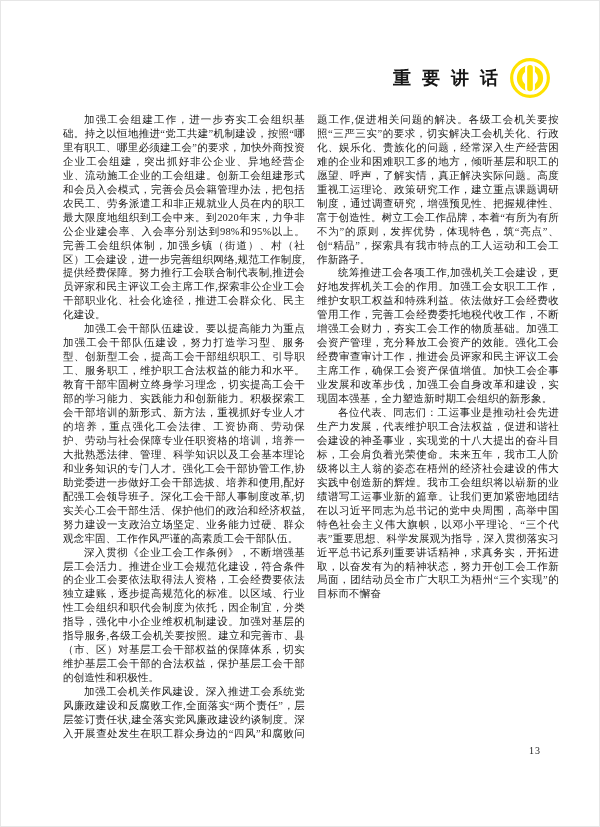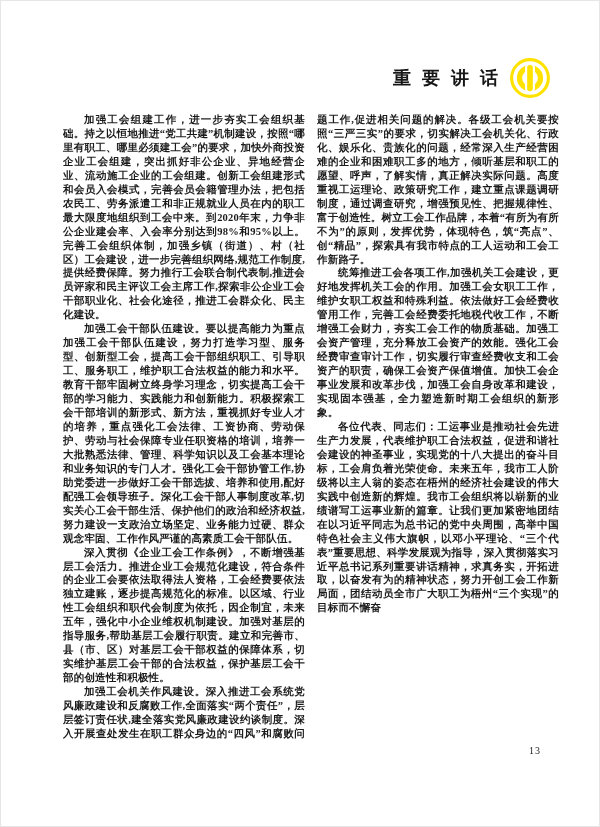--- a/index.html
+++ b/index.html
@@ -51,21 +51,21 @@
     overflow: hidden;
     text-align: justify;
     font-size: 10.5px;
     line-height: 1.33;
     letter-spacing: 0.2px;
   }
   .content p {
     margin: 0;
     padding: 0;
     text-indent: 2em;
-    font-weight: 700;
+    font-weight: 400;
   }
   .content p.heading {
     font-weight: bold;
     color: #111111;
   }
   .page-number {
     position: absolute;
     top: 744px;
     right: 58px;
     font-size: 10px;
@@ -85,21 +85,21 @@
         <circle cx="20" cy="20" r="17.5" fill="none" stroke="#FFE200" stroke-width="3"></circle>
         <circle cx="20" cy="20" r="10" fill="none" stroke="#FFE200" stroke-width="5"></circle>
         <rect x="16.3" y="6.5" width="7.4" height="27" rx="3.6" fill="#FFE200" stroke="#ffffff" stroke-width="2"></rect>
       </svg>
     </span>
   </div>
 
   <div class="content">
     <p>加强工会组建工作，进一步夯实工会组织基础。持之以恒地推进“党工共建”机制建设，按照“哪里有职工、哪里必须建工会”的要求，加快外商投资企业工会组建，突出抓好非公企业、异地经营企业、流动施工企业的工会组建。创新工会组建形式和会员入会模式，完善会员会籍管理办法，把包括农民工、劳务派遣工和非正规就业人员在内的职工最大限度地组织到工会中来。到2020年末，力争非公企业建会率、入会率分别达到98%和95%以上。完善工会组织体制，加强乡镇（街道）、村（社区）工会建设，进一步完善组织网络,规范工作制度,提供经费保障。努力推行工会联合制代表制,推进会员评家和民主评议工会主席工作,探索非公企业工会干部职业化、社会化途径，推进工会群众化、民主化建设。</p>
     <p>加强工会干部队伍建设。要以提高能力为重点加强工会干部队伍建设，努力打造学习型、服务型、创新型工会，提高工会干部组织职工、引导职工、服务职工，维护职工合法权益的能力和水平。教育干部牢固树立终身学习理念，切实提高工会干部的学习能力、实践能力和创新能力。积极探索工会干部培训的新形式、新方法，重视抓好专业人才的培养，重点强化工会法律、工资协商、劳动保护、劳动与社会保障专业任职资格的培训，培养一大批熟悉法律、管理、科学知识以及工会基本理论和业务知识的专门人才。强化工会干部协管工作,协助党委进一步做好工会干部选拔、培养和使用,配好配强工会领导班子。深化工会干部人事制度改革,切实关心工会干部生活、保护他们的政治和经济权益,努力建设一支政治立场坚定、业务能力过硬、群众观念牢固、工作作风严谨的高素质工会干部队伍。</p>
-    <p>深入贯彻《企业工会工作条例》，不断增强基层工会活力。推进企业工会规范化建设，符合条件的企业工会要依法取得法人资格，工会经费要依法独立建账，逐步提高规范化的标准。以区域、行业性工会组织和职代会制度为依托，因企制宜，未来五年，强化中小企业维权机制建设。加强对基层的指导服务,帮助基层工会履行职责。建立和完善市、县（市、区）对基层工会干部权益的保障体系，切实维护基层工会干部的合法权益，保护基层工会干部的创造性和积极性。</p>
+    <p>深入贯彻《企业工会工作条例》，不断增强基层工会活力。推进企业工会规范化建设，符合条件的企业工会要依法取得法人资格，工会经费要依法独立建账，逐步提高规范化的标准。以区域、行业性工会组织和职代会制度为依托，因企制宜，分类指导，强化中小企业维权机制建设。加强对基层的指导服务,各级工会机关要按照。建立和完善市、县（市、区）对基层工会干部权益的保障体系，切实维护基层工会干部的合法权益，保护基层工会干部的创造性和积极性。</p>
     <p>加强工会机关作风建设。深入推进工会系统党风廉政建设和反腐败工作,全面落实“两个责任”，层层签订责任状,建全落实党风廉政建设约谈制度。深入开展查处发生在职工群众身边的“四风”和腐败问题工作,促进相关问题的解决。各级工会机关要按照“三严三实”的要求，切实解决工会机关化、行政化、娱乐化、贵族化的问题，经常深入生产经营困难的企业和困难职工多的地方，倾听基层和职工的愿望、呼声，了解实情，真正解决实际问题。高度重视工运理论、政策研究工作，建立重点课题调研制度，通过调查研究，增强预见性、把握规律性、富于创造性。树立工会工作品牌，本着“有所为有所不为”的原则，发挥优势，体现特色，筑“亮点”、创“精品”，探索具有我市特点的工人运动和工会工作新路子。</p>
-    <p>统筹推进工会各项工作,加强机关工会建设，更好地发挥机关工会的作用。加强工会女职工工作，维护女职工权益和特殊利益。依法做好工会经费收管用工作，完善工会经费委托地税代收工作，不断增强工会财力，夯实工会工作的物质基础。加强工会资产管理，充分释放工会资产的效能。强化工会经费审查审计工作，切实履行审查经费收支和工会资产的职责，确保工会资产保值增值。加快工会企事业发展和改革步伐，加强工会自身改革和建设，实现固本强基，全力塑造新时期工会组织的新形象。</p>
+    <p>统筹推进工会各项工作,加强机关工会建设，更好地发挥机关工会的作用。加强工会女职工工作，维护女职工权益和特殊利益。依法做好工会经费收管用工作，完善工会经费委托地税代收工作，不断增强工会财力，夯实工会工作的物质基础。加强工会资产管理，充分释放工会资产的效能。强化工会经费审查审计工作，推进会员评家和民主评议工会主席工作，确保工会资产保值增值。加快工会企事业发展和改革步伐，加强工会自身改革和建设，实现固本强基，全力塑造新时期工会组织的新形象。</p>
     <p>各位代表、同志们：工运事业是推动社会先进生产力发展，代表维护职工合法权益，促进和谐社会建设的神圣事业，实现党的十八大提出的奋斗目标，工会肩负着光荣使命。未来五年，我市工人阶级将以主人翁的姿态在梧州的经济社会建设的伟大实践中创造新的辉煌。我市工会组织将以崭新的业绩谱写工运事业新的篇章。让我们更加紧密地团结在以习近平同志为总书记的党中央周围，高举中国特色社会主义伟大旗帜，以邓小平理论、“三个代表”重要思想、科学发展观为指导，深入贯彻落实习近平总书记系列重要讲话精神，求真务实，开拓进取，以奋发有为的精神状态，努力开创工会工作新局面，团结动员全市广大职工为梧州“三个实现”的目标而不懈奋</p>
   </div>
 
   <div class="page-number">13</div>
 
 </div>
 
 </body></html>

